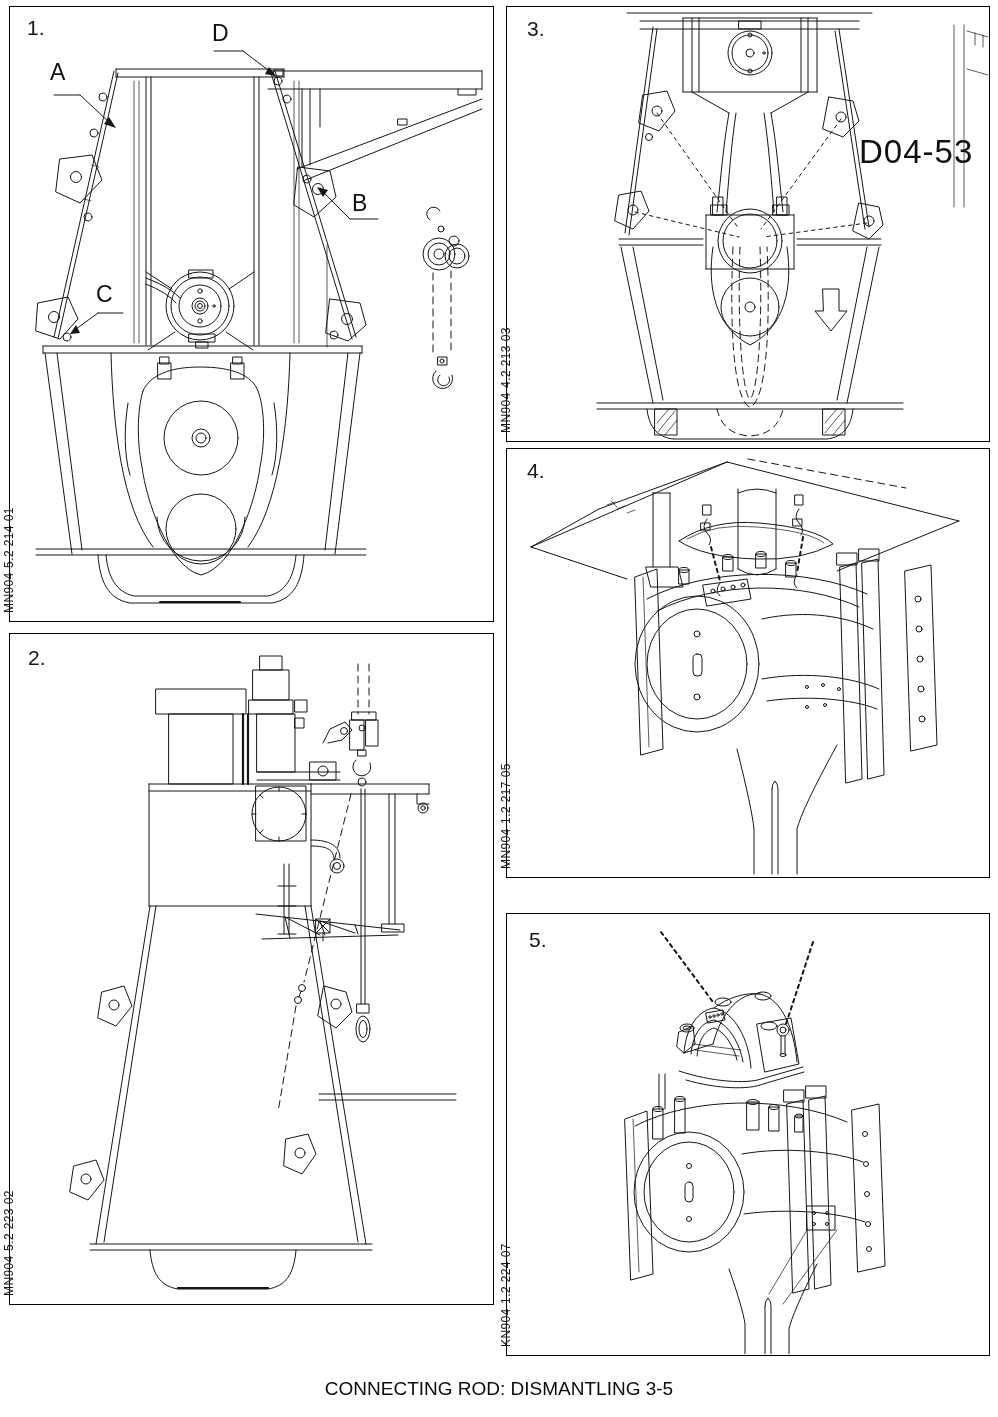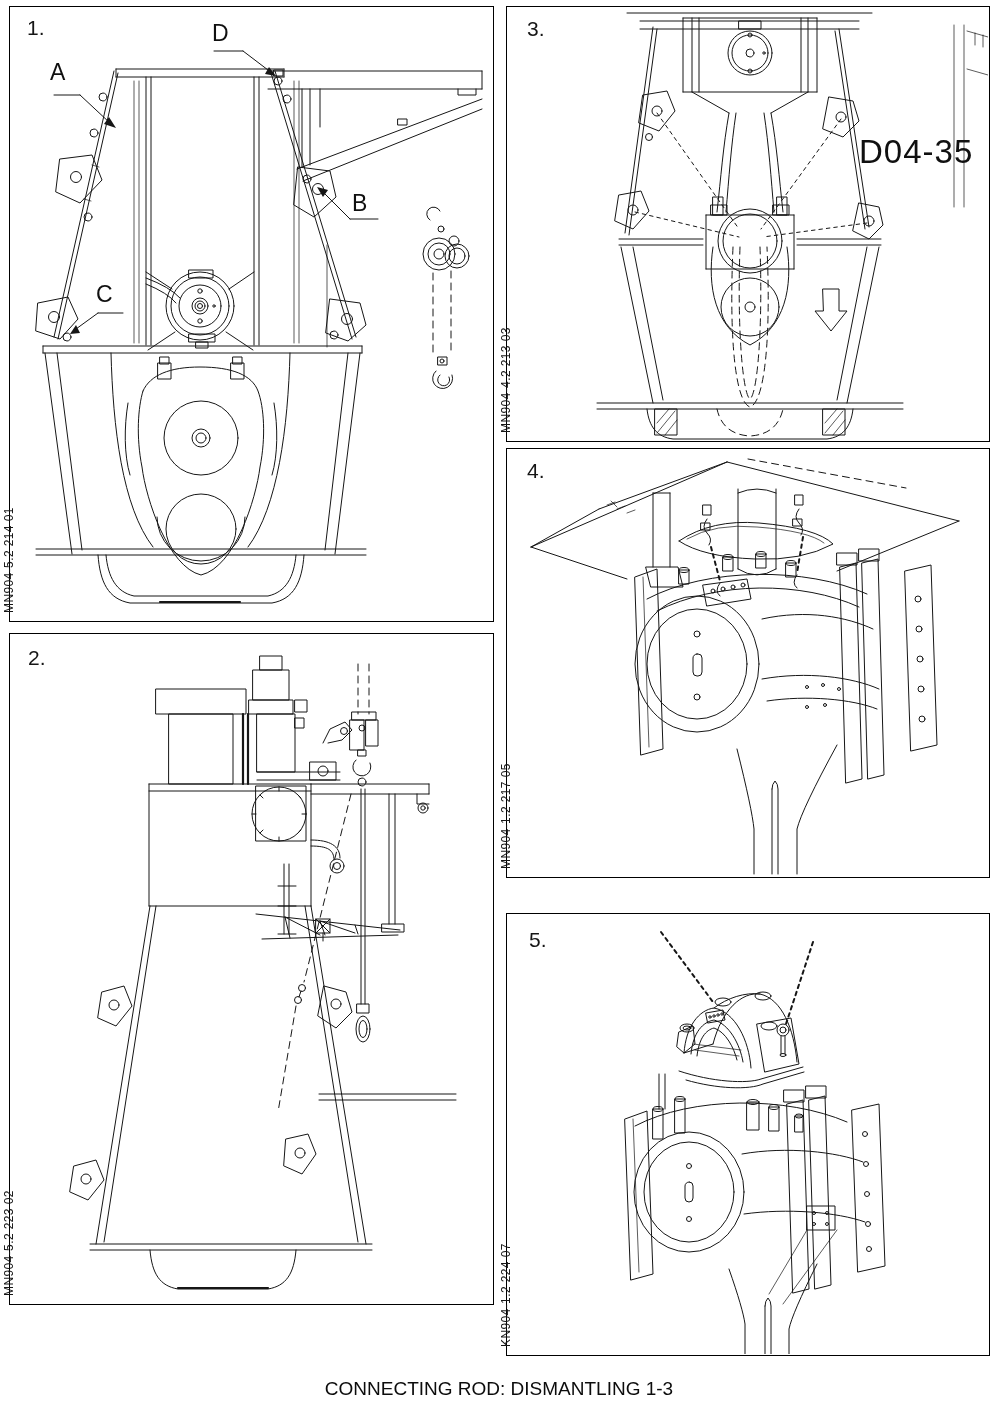--- a/index.html
+++ b/index.html
@@ -302,21 +302,21 @@
       <path d="M140,402 C142,420 150,430 166,432 L320,432 C336,430 344,420 346,402"></path>
       <rect x="148" y="402" width="22" height="26"></rect>
         <path class="tn" d="M150,426 l18,-22 M150,416 l12,-14 M158,428 l12,-15"></path>
       <rect x="316" y="402" width="22" height="26"></rect>
         <path class="tn" d="M318,426 l18,-22 M318,416 l12,-14 M326,428 l12,-15"></path>
       <path class="d1" d="M210,402 C214,420 226,428 243,429 C260,428 272,420 276,402"></path>
 
       <polygon points="316,282 332,282 332,304 340,304 324,324 308,304 316,304"></polygon>
     </svg>
     <div class="num" style="left:20px;top:10px;">3.</div>
-    <div class="ann" style="left:352px;top:126px;">D04-35</div>
+    <div class="ann" style="left:352px;top:126px;">D04-53</div>
     <div class="ref">MN904-4.2 213 03</div>
   </section>
 
   <section class="panel" style="left:506px;top:448px;width:484px;height:430px;">
     <svg width="481" height="427" viewBox="0 0 481 427">
 
       <g>
         <path d="M24,98 L220,13 M220,13 L452,72 M452,72 L330,122 M24,98 L120,130"></path>
         <path d="M92,60 L220,13 M24,98 L92,60"></path>
         <path class="d1" d="M241,10 L399,39"></path>
@@ -465,14 +465,14 @@
 
       <g>
         <path d="M222,355 Q236,395 238,410 L238,440 M310,350 Q285,400 282,415 L282,440"></path>
         <path d="M258,392 Q258,387 261,384 Q264,387 264,392 L264,440 M258,392 L258,440"></path>
       </g>
     </svg>
     <div class="num" style="left:22px;top:14px;">5.</div>
     <div class="ref">KN904-1.2 224 07</div>
   </section>
 
-  <div class="caption" style="top:1378px;">CONNECTING ROD: DISMANTLING 1-3</div>
+  <div class="caption" style="top:1378px;">CONNECTING ROD: DISMANTLING 3-5</div>
 </div>
 
 </body></html>

